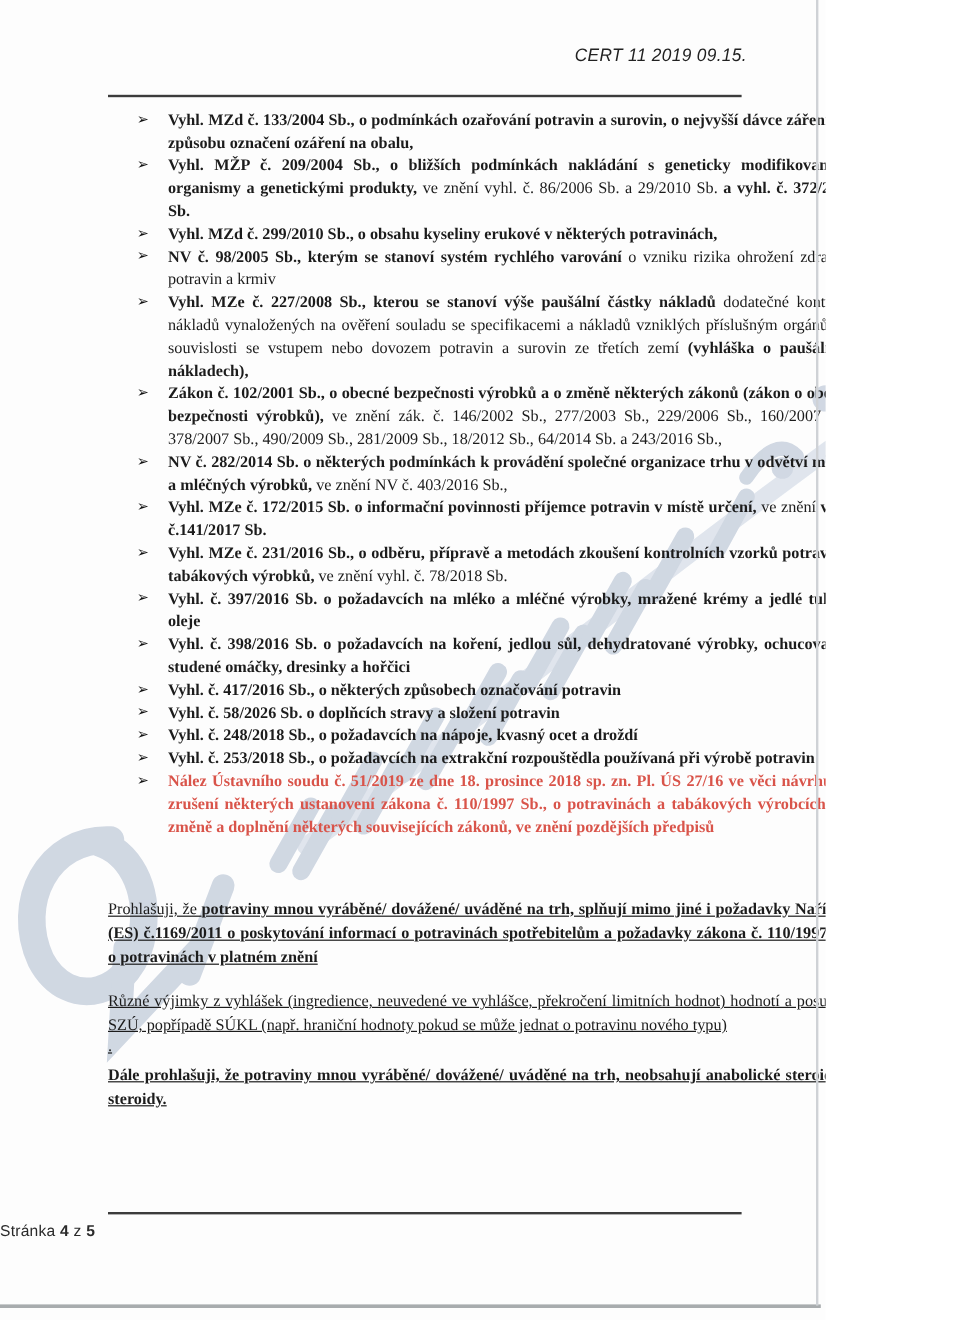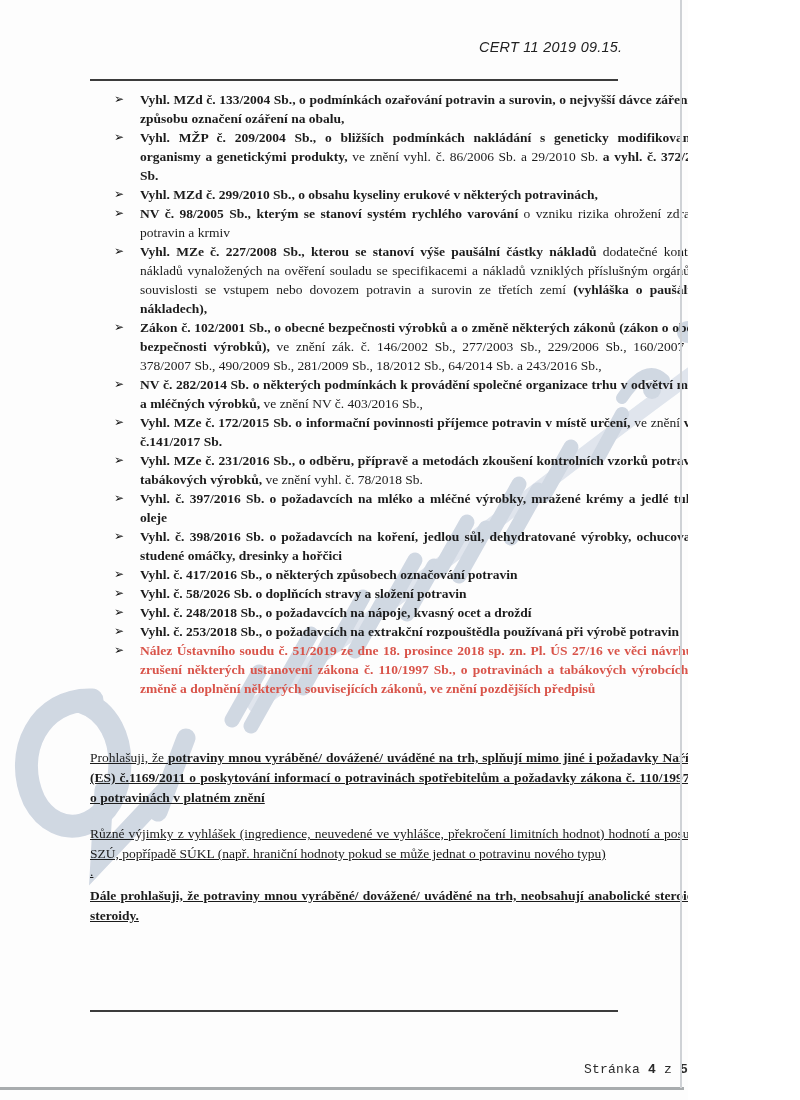--- a/index.html
+++ b/index.html
@@ -54,23 +54,23 @@
   }
   .para-declaration{margin-top:50px;}
   .para-exceptions{margin-top:16px;}
   .para-dot{margin-top:0;line-height:16px;}
   .para-steroids{margin-top:6px;}
   .rule-bottom{
     position:absolute;left:90px;right:70px;top:1010px;z-index:2;
     border-top:2px solid var(--rule);
   }
   .footer-page{
-    position:absolute;left:0;right:0;top:1062px;z-index:2;
-    text-align:right;
-    font-family:Liberation Mono, monospace;
+    position:absolute;left:0;right:0;top:1018px;z-index:2;
+    text-align:left;
+    font-family:Liberation Sans, sans-serif;
     font-size:13px;color:#2a2a2a;
     letter-spacing:.2px;
   }
   .scan-edge-bottom{
     position:absolute;left:0;right:4px;top:1087px;height:3px;z-index:3;
     background:var(--scan-edge);
   }
   .scan-edge-right{
     position:absolute;top:0;bottom:12px;right:6px;width:2px;z-index:3;
     background:#cfd2d6;

